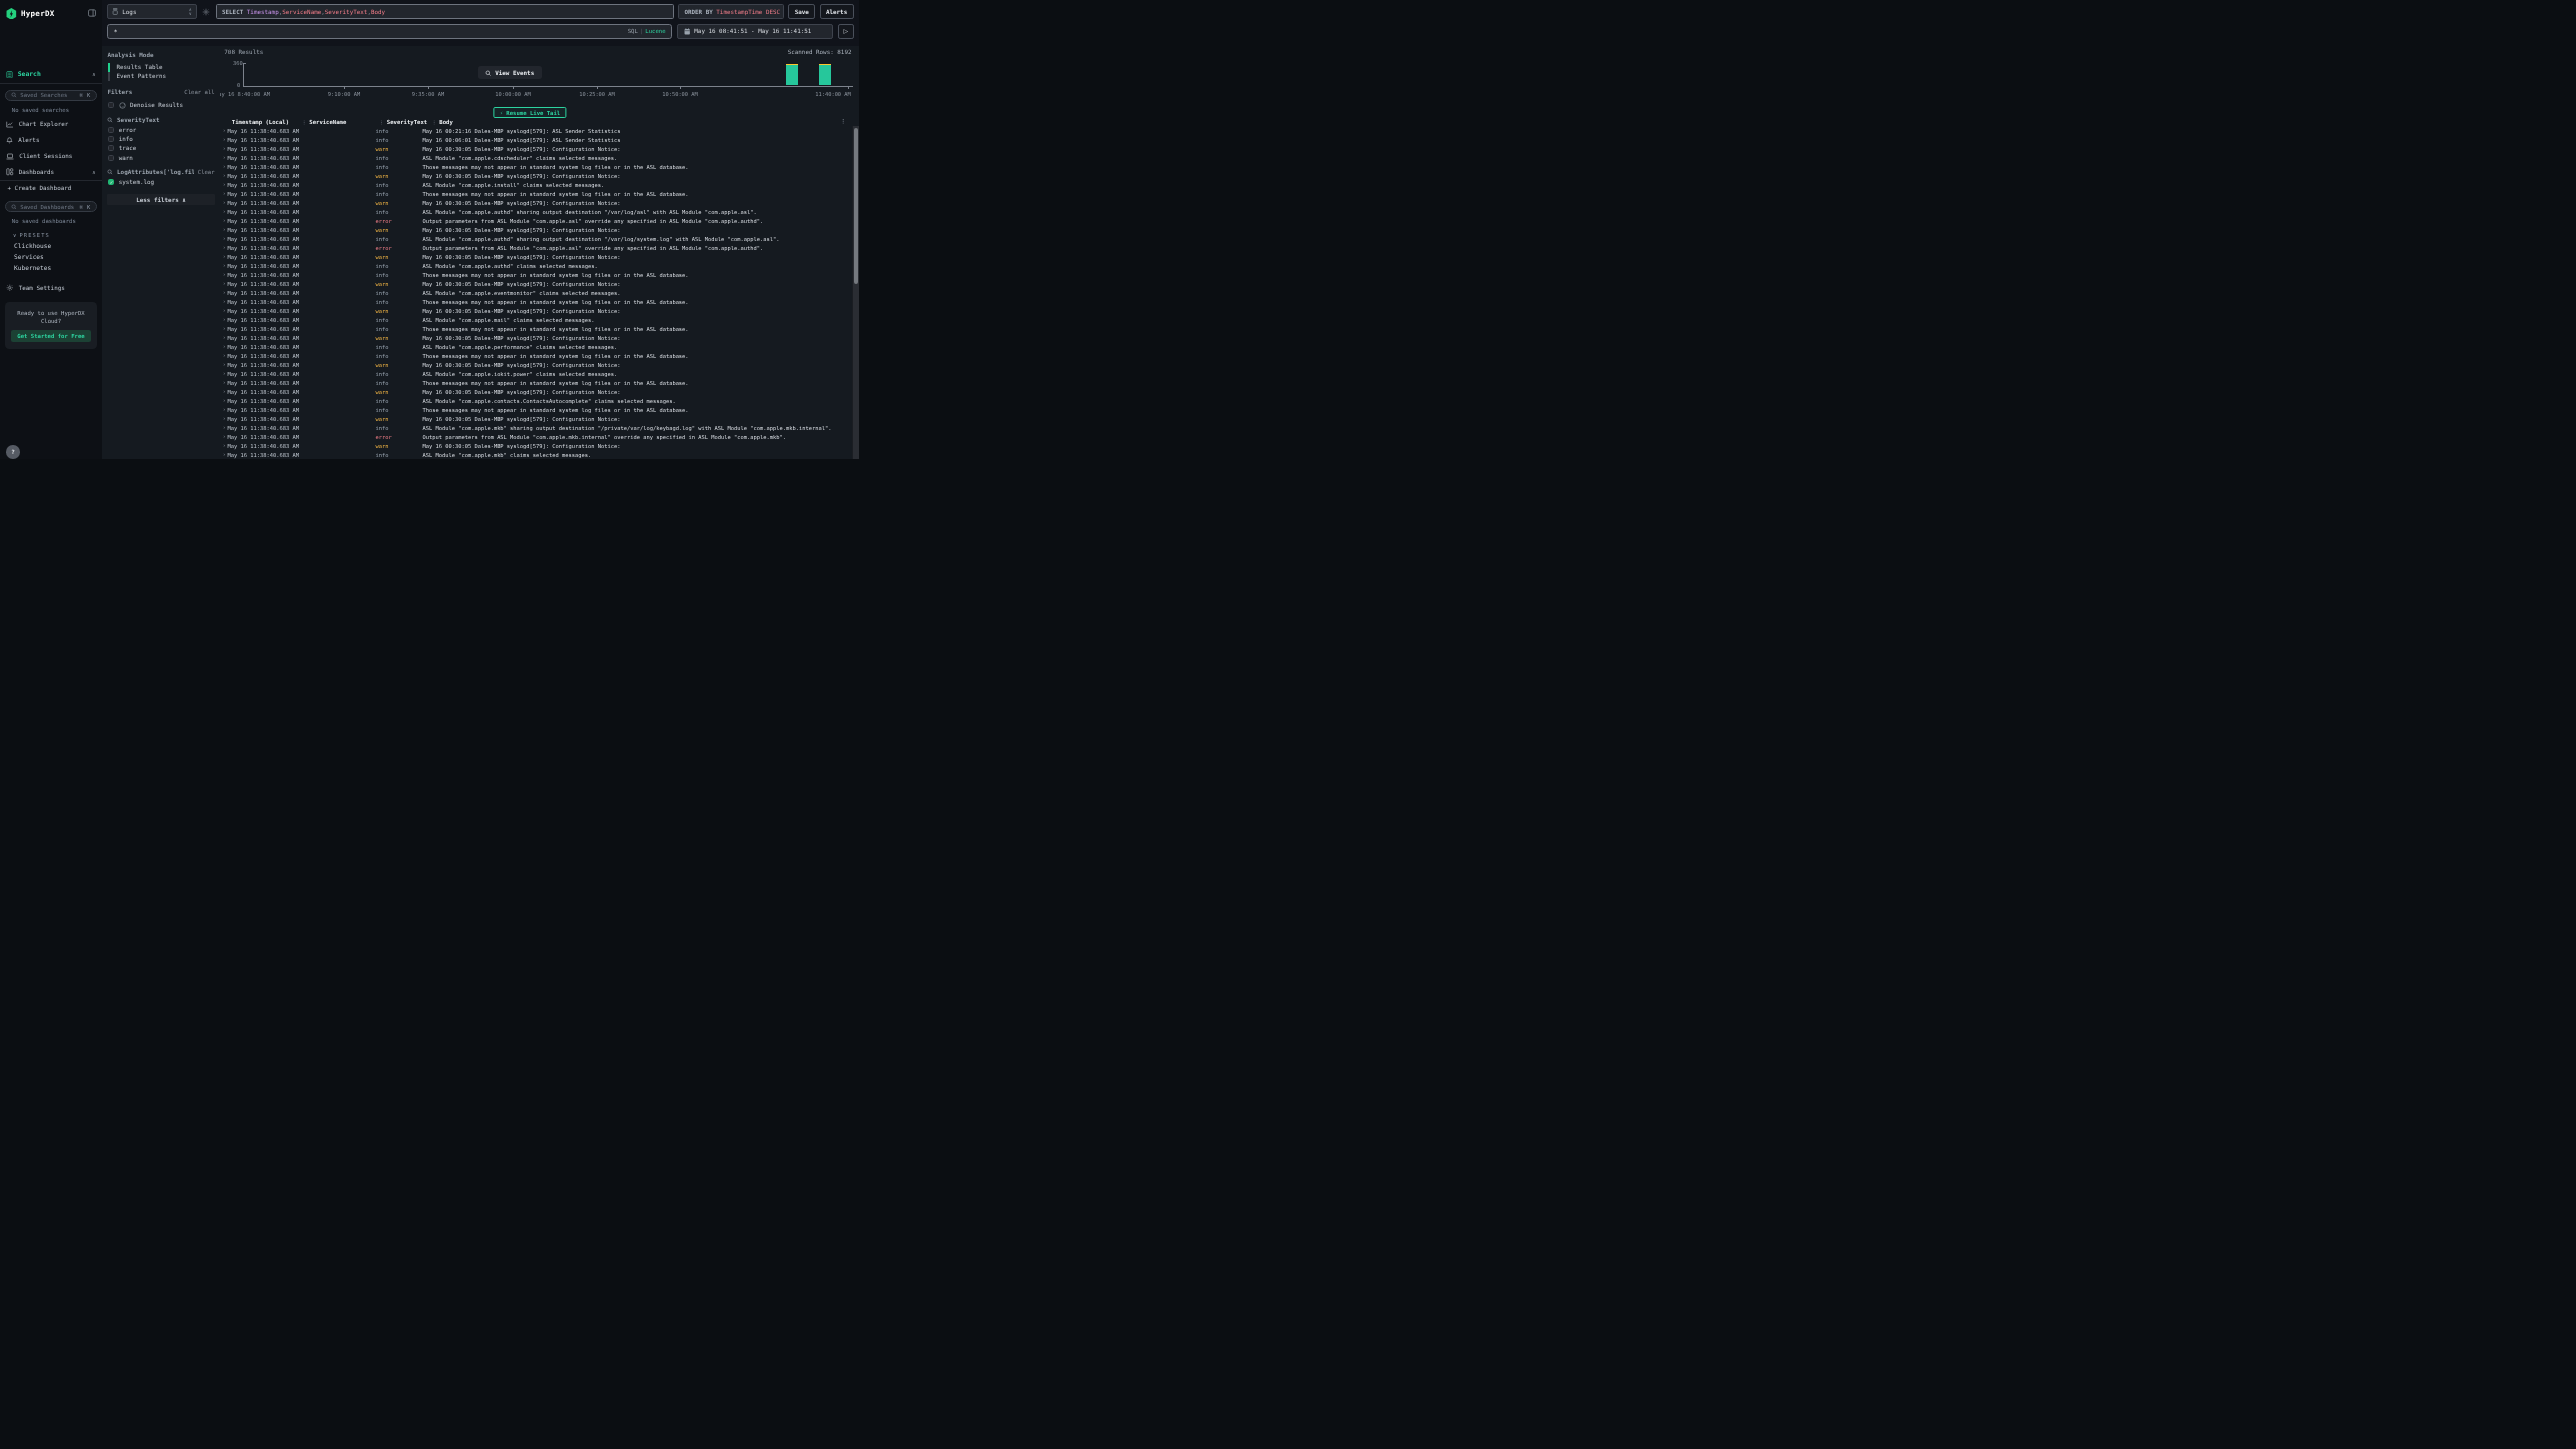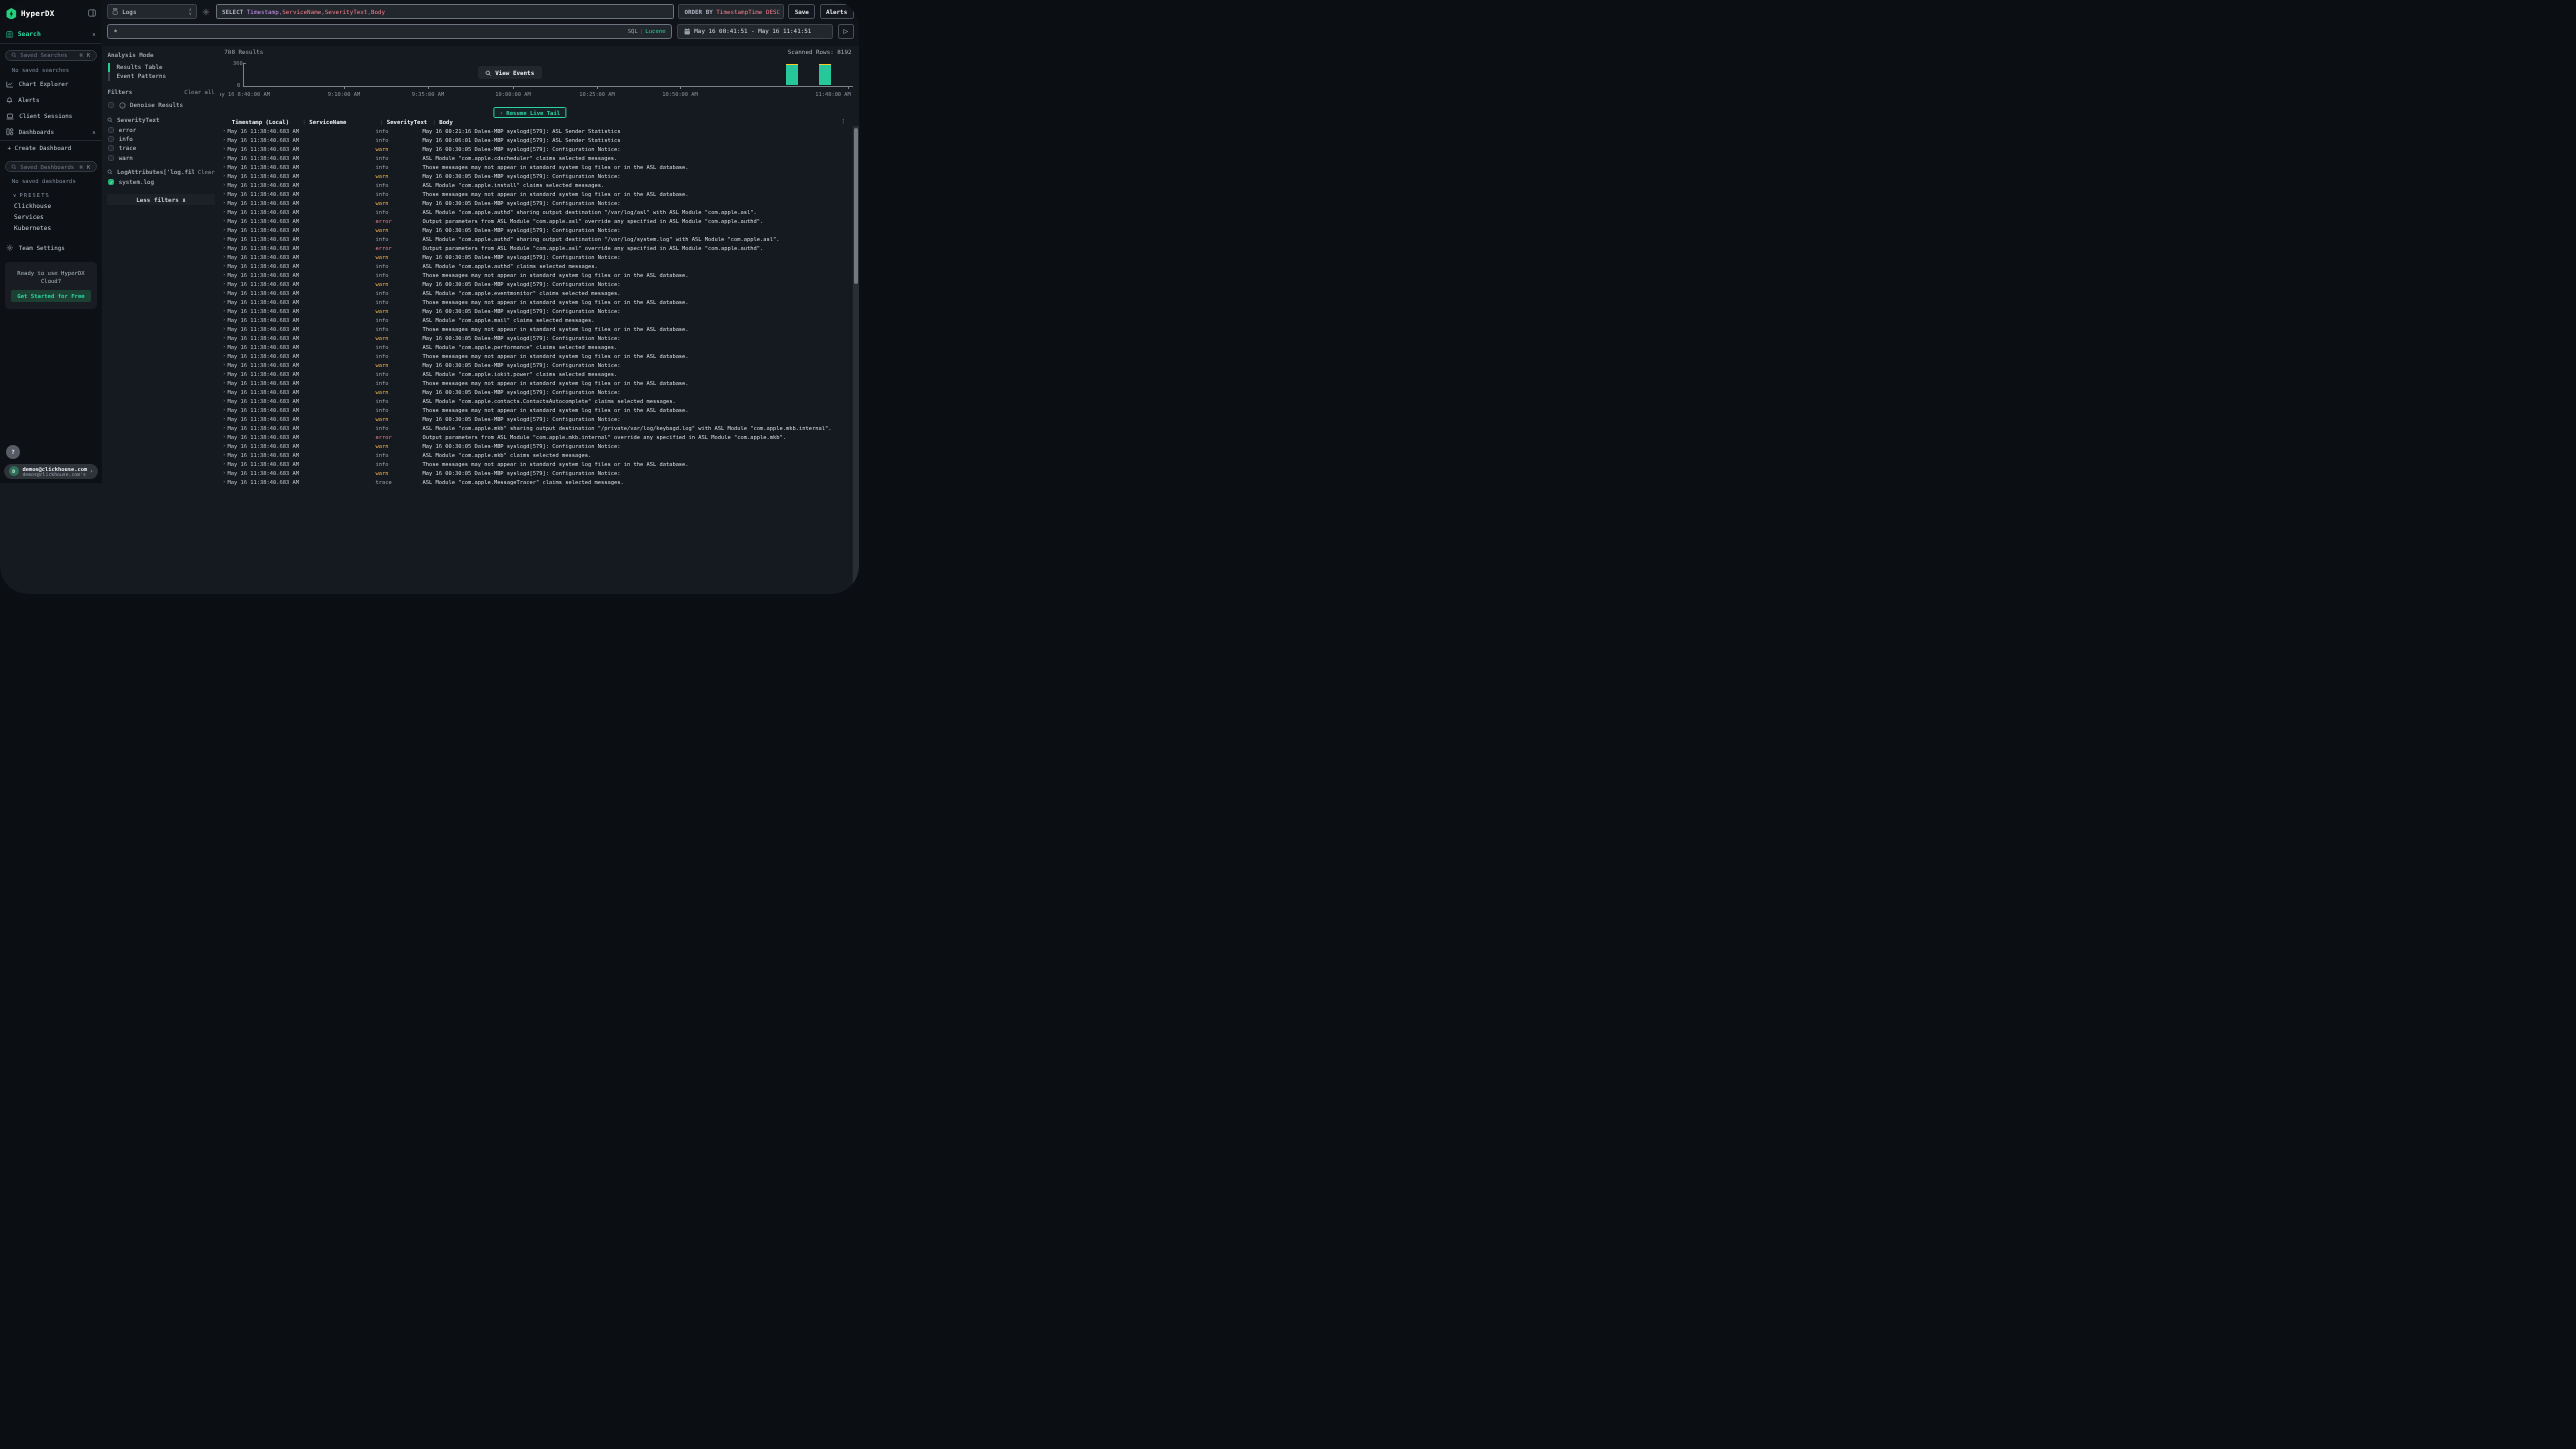--- a/index.html
+++ b/index.html
@@ -1,38 +1,38 @@
 <!DOCTYPE html>
 <html style="--green: #2dd4a0; --sev-info: #9ba6b2; --sev-warn: #f2b544; --sev-error: #f17e88; --sev-trace: #9ba6b2;font-size:8.6px"><head>
 <meta charset="utf-8">
 <style>
   * { margin:0; padding:0; box-sizing:border-box; }
   html,body { background:#0b0e12; }
   body { font-family:"DejaVu Sans Mono","Liberation Mono",monospace; }
-  #app { position:relative; width:859px; height:594px; overflow:hidden;
-         background:var(--bg-main); color:#c6ccd4;border-radius:28px; }
+  #app { position:relative; width:859px; height:459px; overflow:hidden;
+         background:var(--bg-main); color:#c6ccd4; }
 
   :root {
     --bg-sidebar:#0d1015; --bg-topbar:#10131a; --bg-main:#151a20;
     --panel:#22262d; --panel2:#1d2127; --border:#3e434d; --border-lt:#6d737e;
     --txt:#c6ccd4; --txt-dim:#8b95a3; --txt-bright:#e8ebef;
     --green:#2dd4a0; --sev-info:#9ba6b2; --sev-warn:#f2b544; --sev-error:#f17e88; --sev-trace:#9ba6b2;
     --bar-green:#26c79b; --bar-yellow:#fdc62e; --bar-red:#f23d6b;
     --kw:#aab2bd; --col-purple:#c792ea; --col-salmon:#ef7c88;
   }
 
   
   .sidebar { position:absolute; left:0; top:0; width:102px; height:483px;
              background:var(--bg-sidebar); display:flex; flex-direction:column;
              font-size:5.9px; z-index:3; }
   .logo-row { display:flex; align-items:center; gap:3.8px; padding:7.5px 6.4px 6.4px 6.4px; }
   .logo-badge { width:10.7px; height:11.8px; flex:0 0 auto; }
   .logo-text { font-weight:bold; font-size:7.5px; color:#fff; letter-spacing:0.3px; }
   .panel-toggle { margin-left:auto; color:#9aa3ad; cursor:pointer; }
-  .side-section { display:flex; align-items:center; gap:4.3px; padding:4.8px 6.4px; }
+  .side-section { display:flex; align-items:center; gap:4.3px; padding:4.8px 6.4px;margin-top:40px; }
   .side-section .lbl { color:var(--green); font-weight:bold; font-size:6.4px; }
   .chev-up { margin-left:auto; color:#9aa3ad; font-size:5.4px; }
   .divider { border-top:0.5px solid #23272e; }
   .pill-search { display:flex; align-items:center; gap:3.2px; margin:5.4px 5.4px 2.1px 5.4px;
                  background:#191d23; border:0.5px solid #343a43; border-radius:6.4px;
                  padding:1.6px 4.8px; color:#6f7886; font-size:5.6px; }
   .pill-search .kbd { margin-left:auto; color:#8b95a3; font-size:5.4px; letter-spacing:0.5px; }
   .muted-line { color:#7e8999; padding:3.8px 6.4px 3.8px 11.8px; font-size:5.6px; }
   .nav-item { display:flex; align-items:center; gap:4.8px; padding:4.3px 6.4px; color:#c2c9d2; cursor:pointer; }
   .nav-item svg { flex:0 0 auto; }

